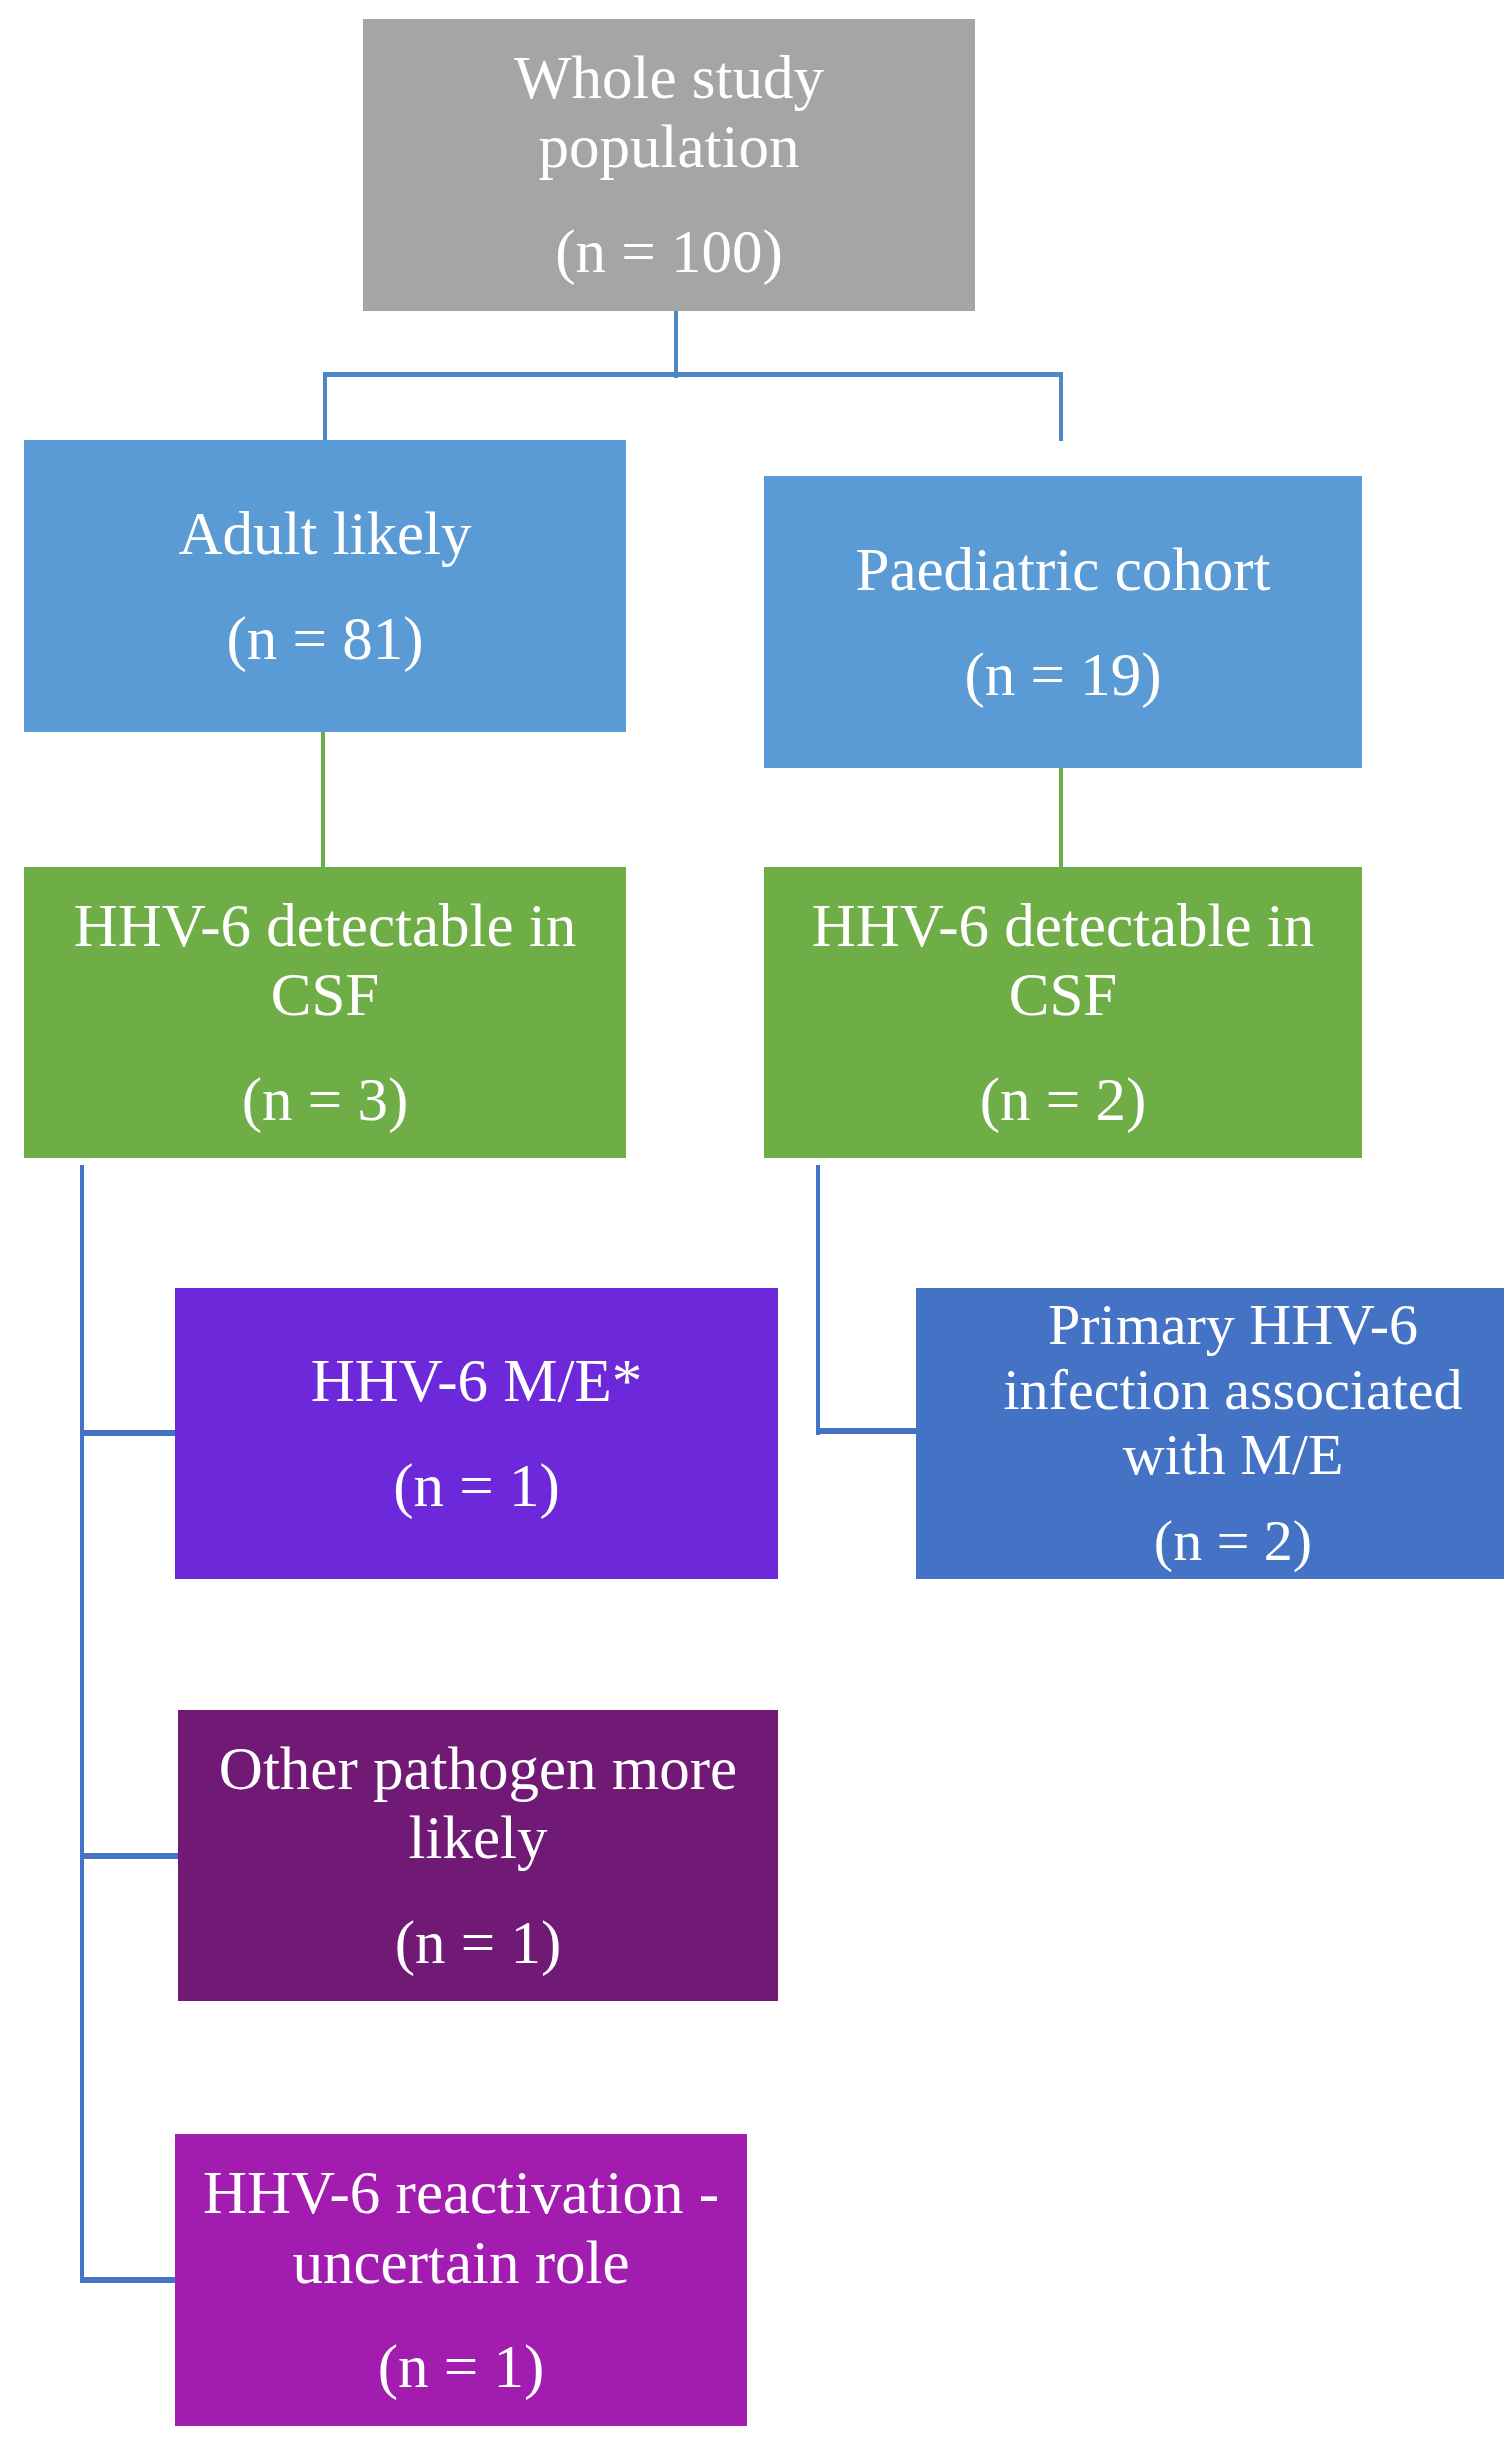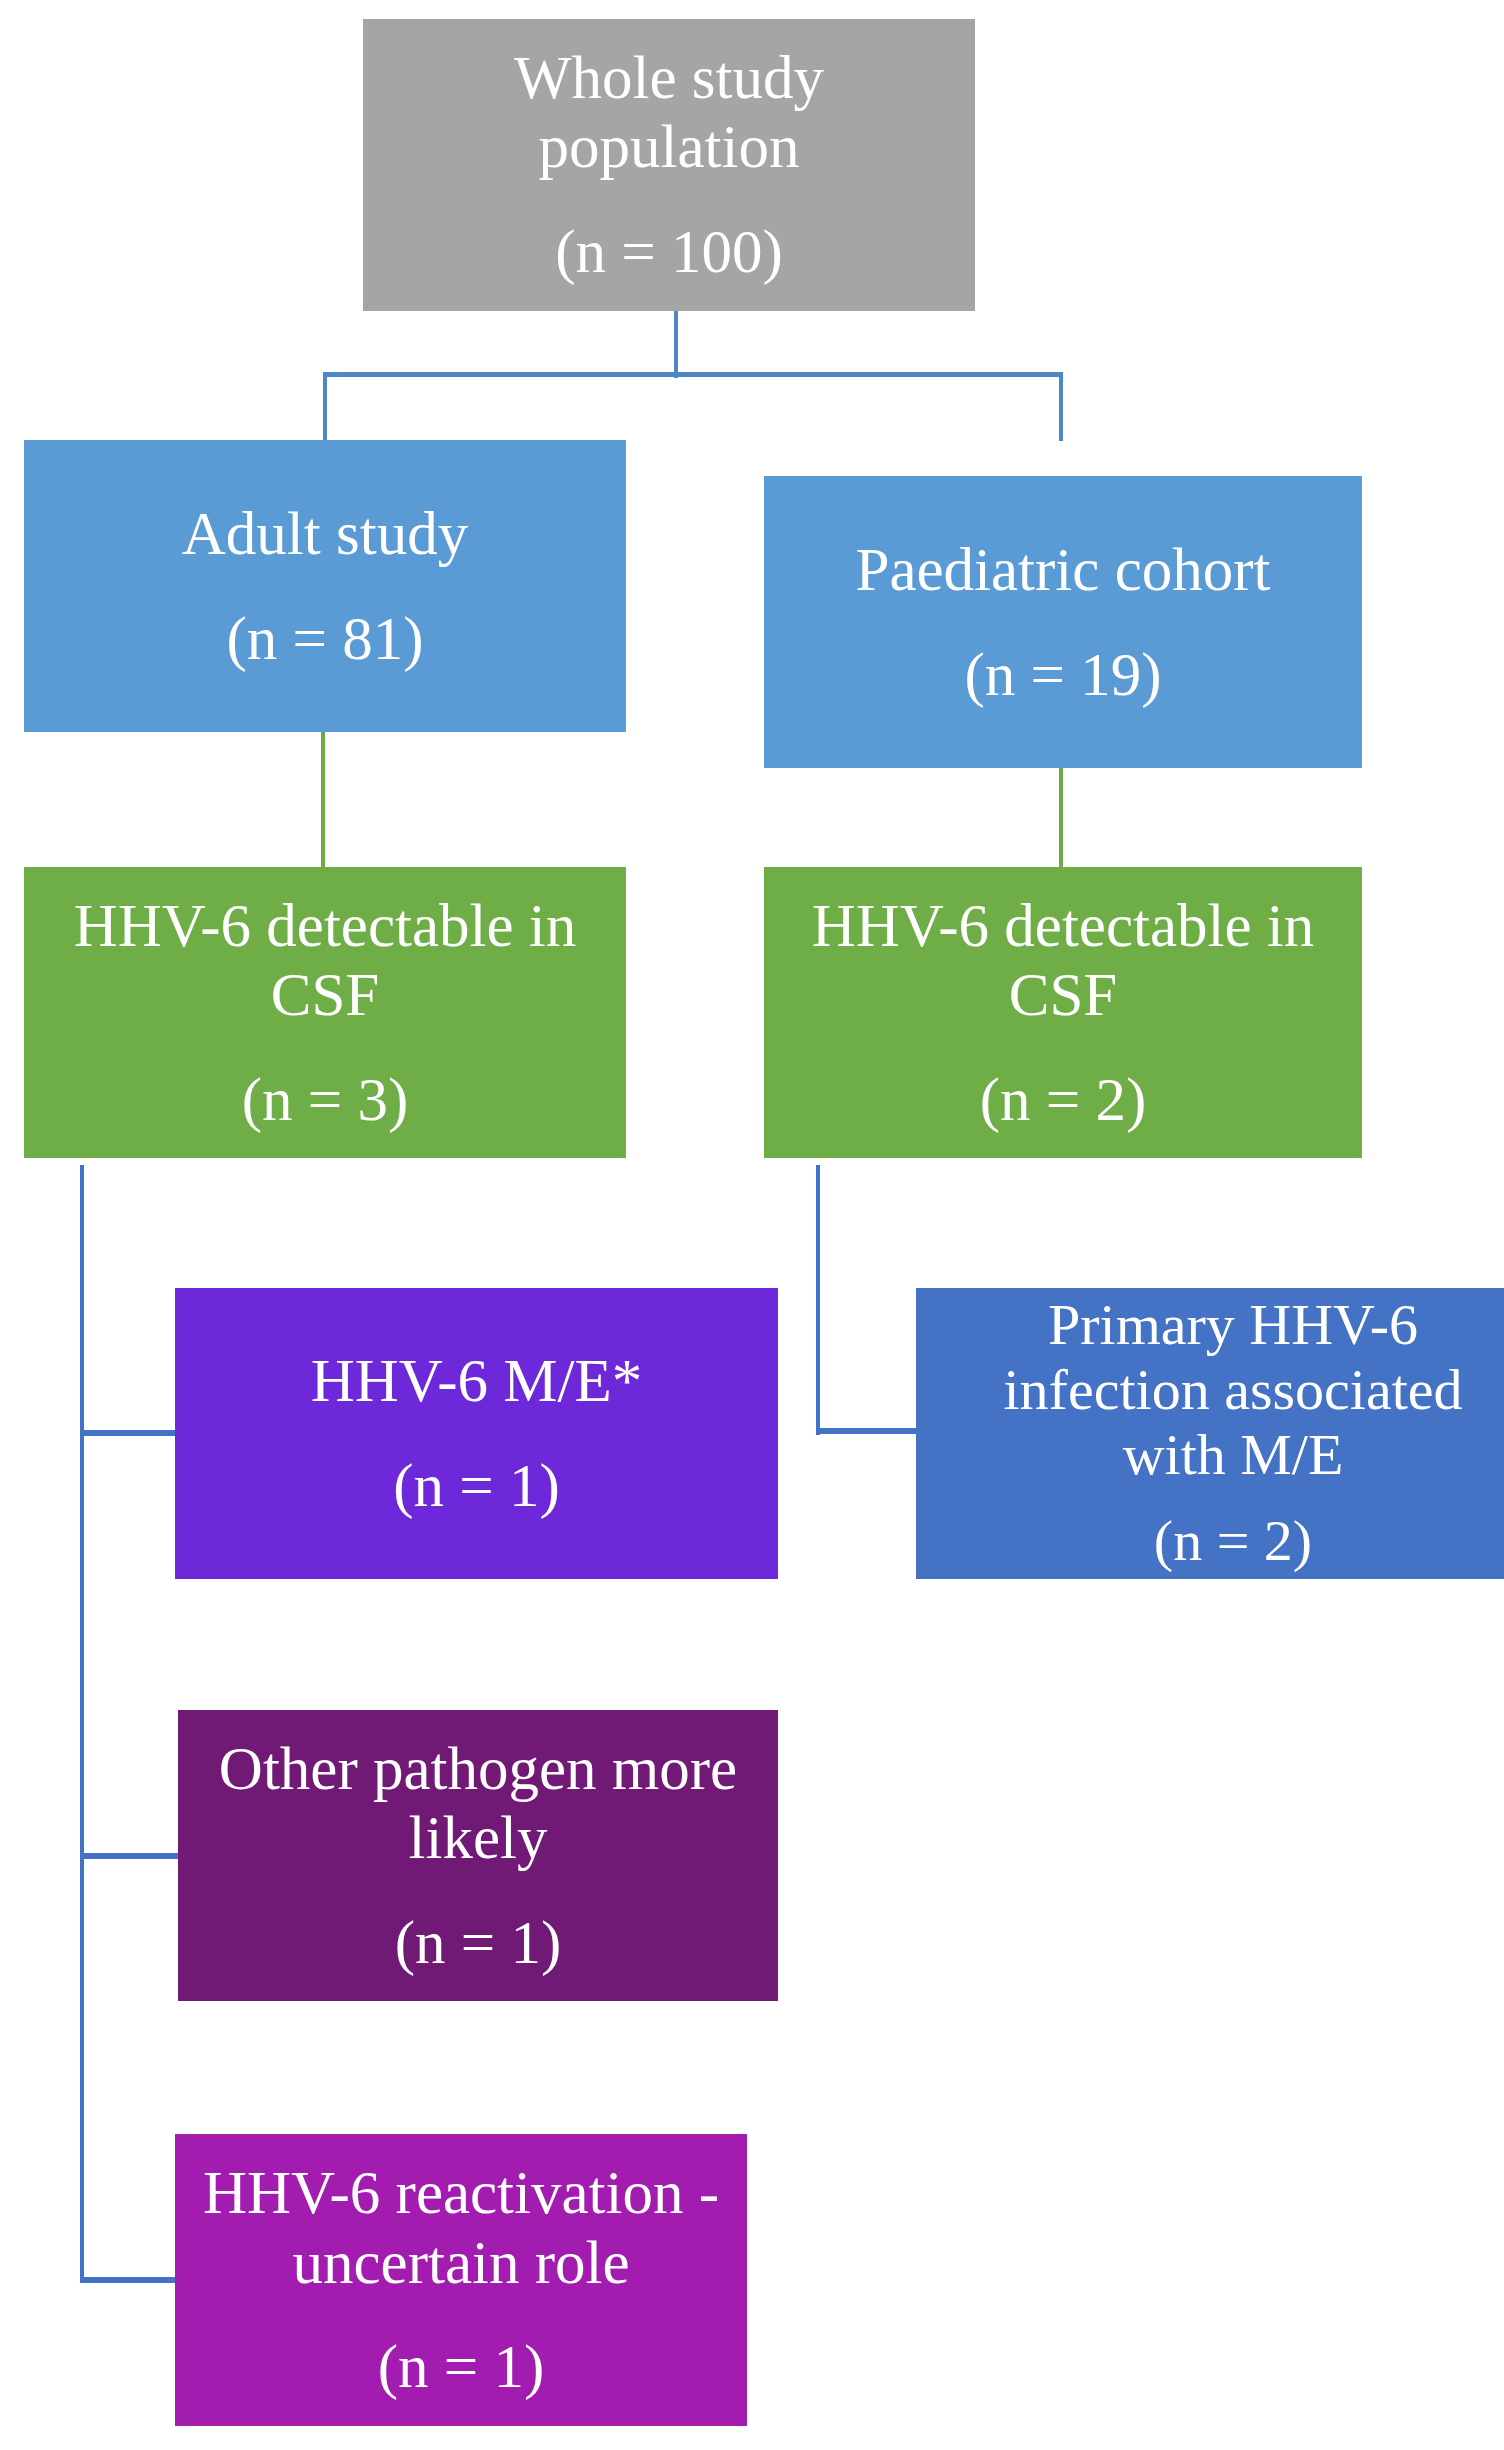--- a/index.html
+++ b/index.html
@@ -50,21 +50,21 @@
   <div class="connector" style="left: 816px; top: 1165px; width: 4px; height: 270px; background: rgb(68, 114, 196);"></div>
   <div class="connector" style="left: 816px; top: 1428px; width: 100px; height: 6.4px; background: rgb(68, 114, 196);"></div>
 
   <div class="node" style="left: 363px; top: 18.5px; width: 612px; height: 292px; background: rgb(165, 165, 165);">
     <div class="label">Whole study
 population</div>
     <div class="count">(n = 100)</div>
   </div>
 
   <div class="node" style="left: 24px; top: 440px; width: 602px; height: 292px; background: rgb(91, 155, 213);">
-    <div class="label">Adult study</div>
+    <div class="label">Adult likely</div>
     <div class="count">(n = 81)</div>
   </div>
 
   <div class="node" style="left: 764px; top: 440px; width: 598px; height: 292px; background: rgb(91, 155, 213); margin-top: 36px;">
     <div class="label">Paediatric cohort</div>
     <div class="count">(n = 19)</div>
   </div>
 
   <div class="node" style="left: 24px; top: 867px; width: 602px; height: 291px; background: rgb(111, 173, 71);">
     <div class="label">HHV-6 detectable in

